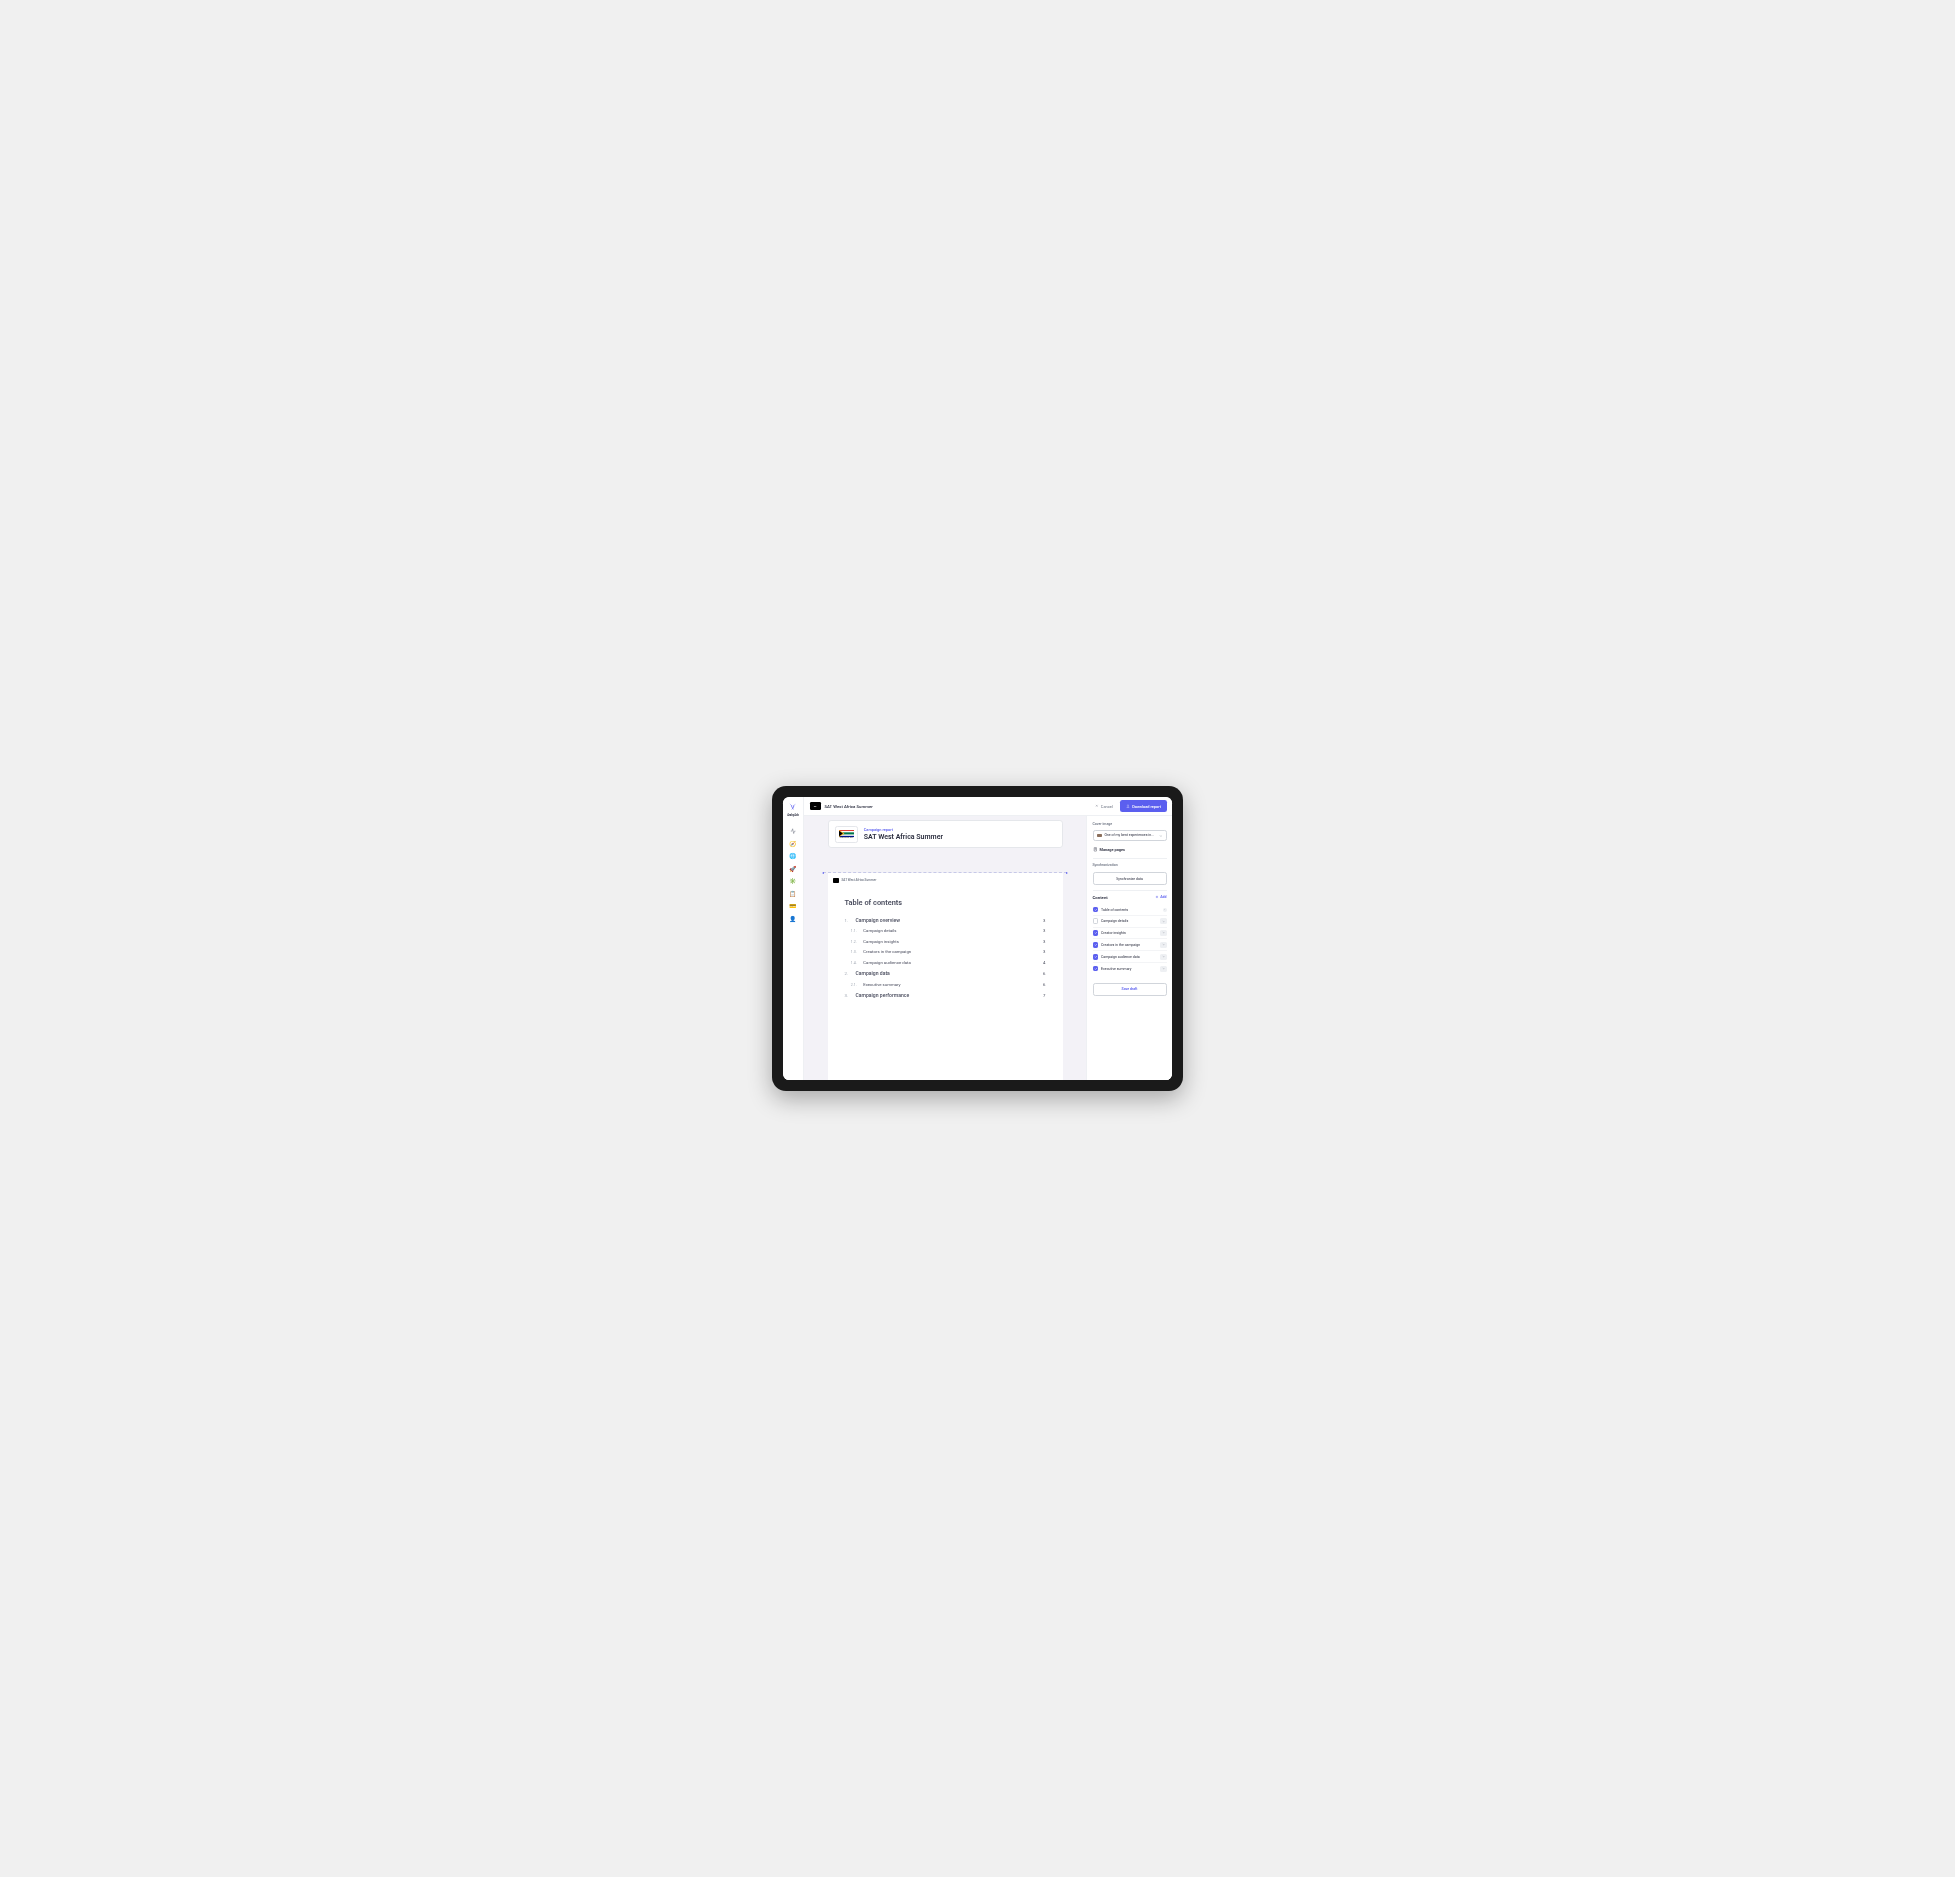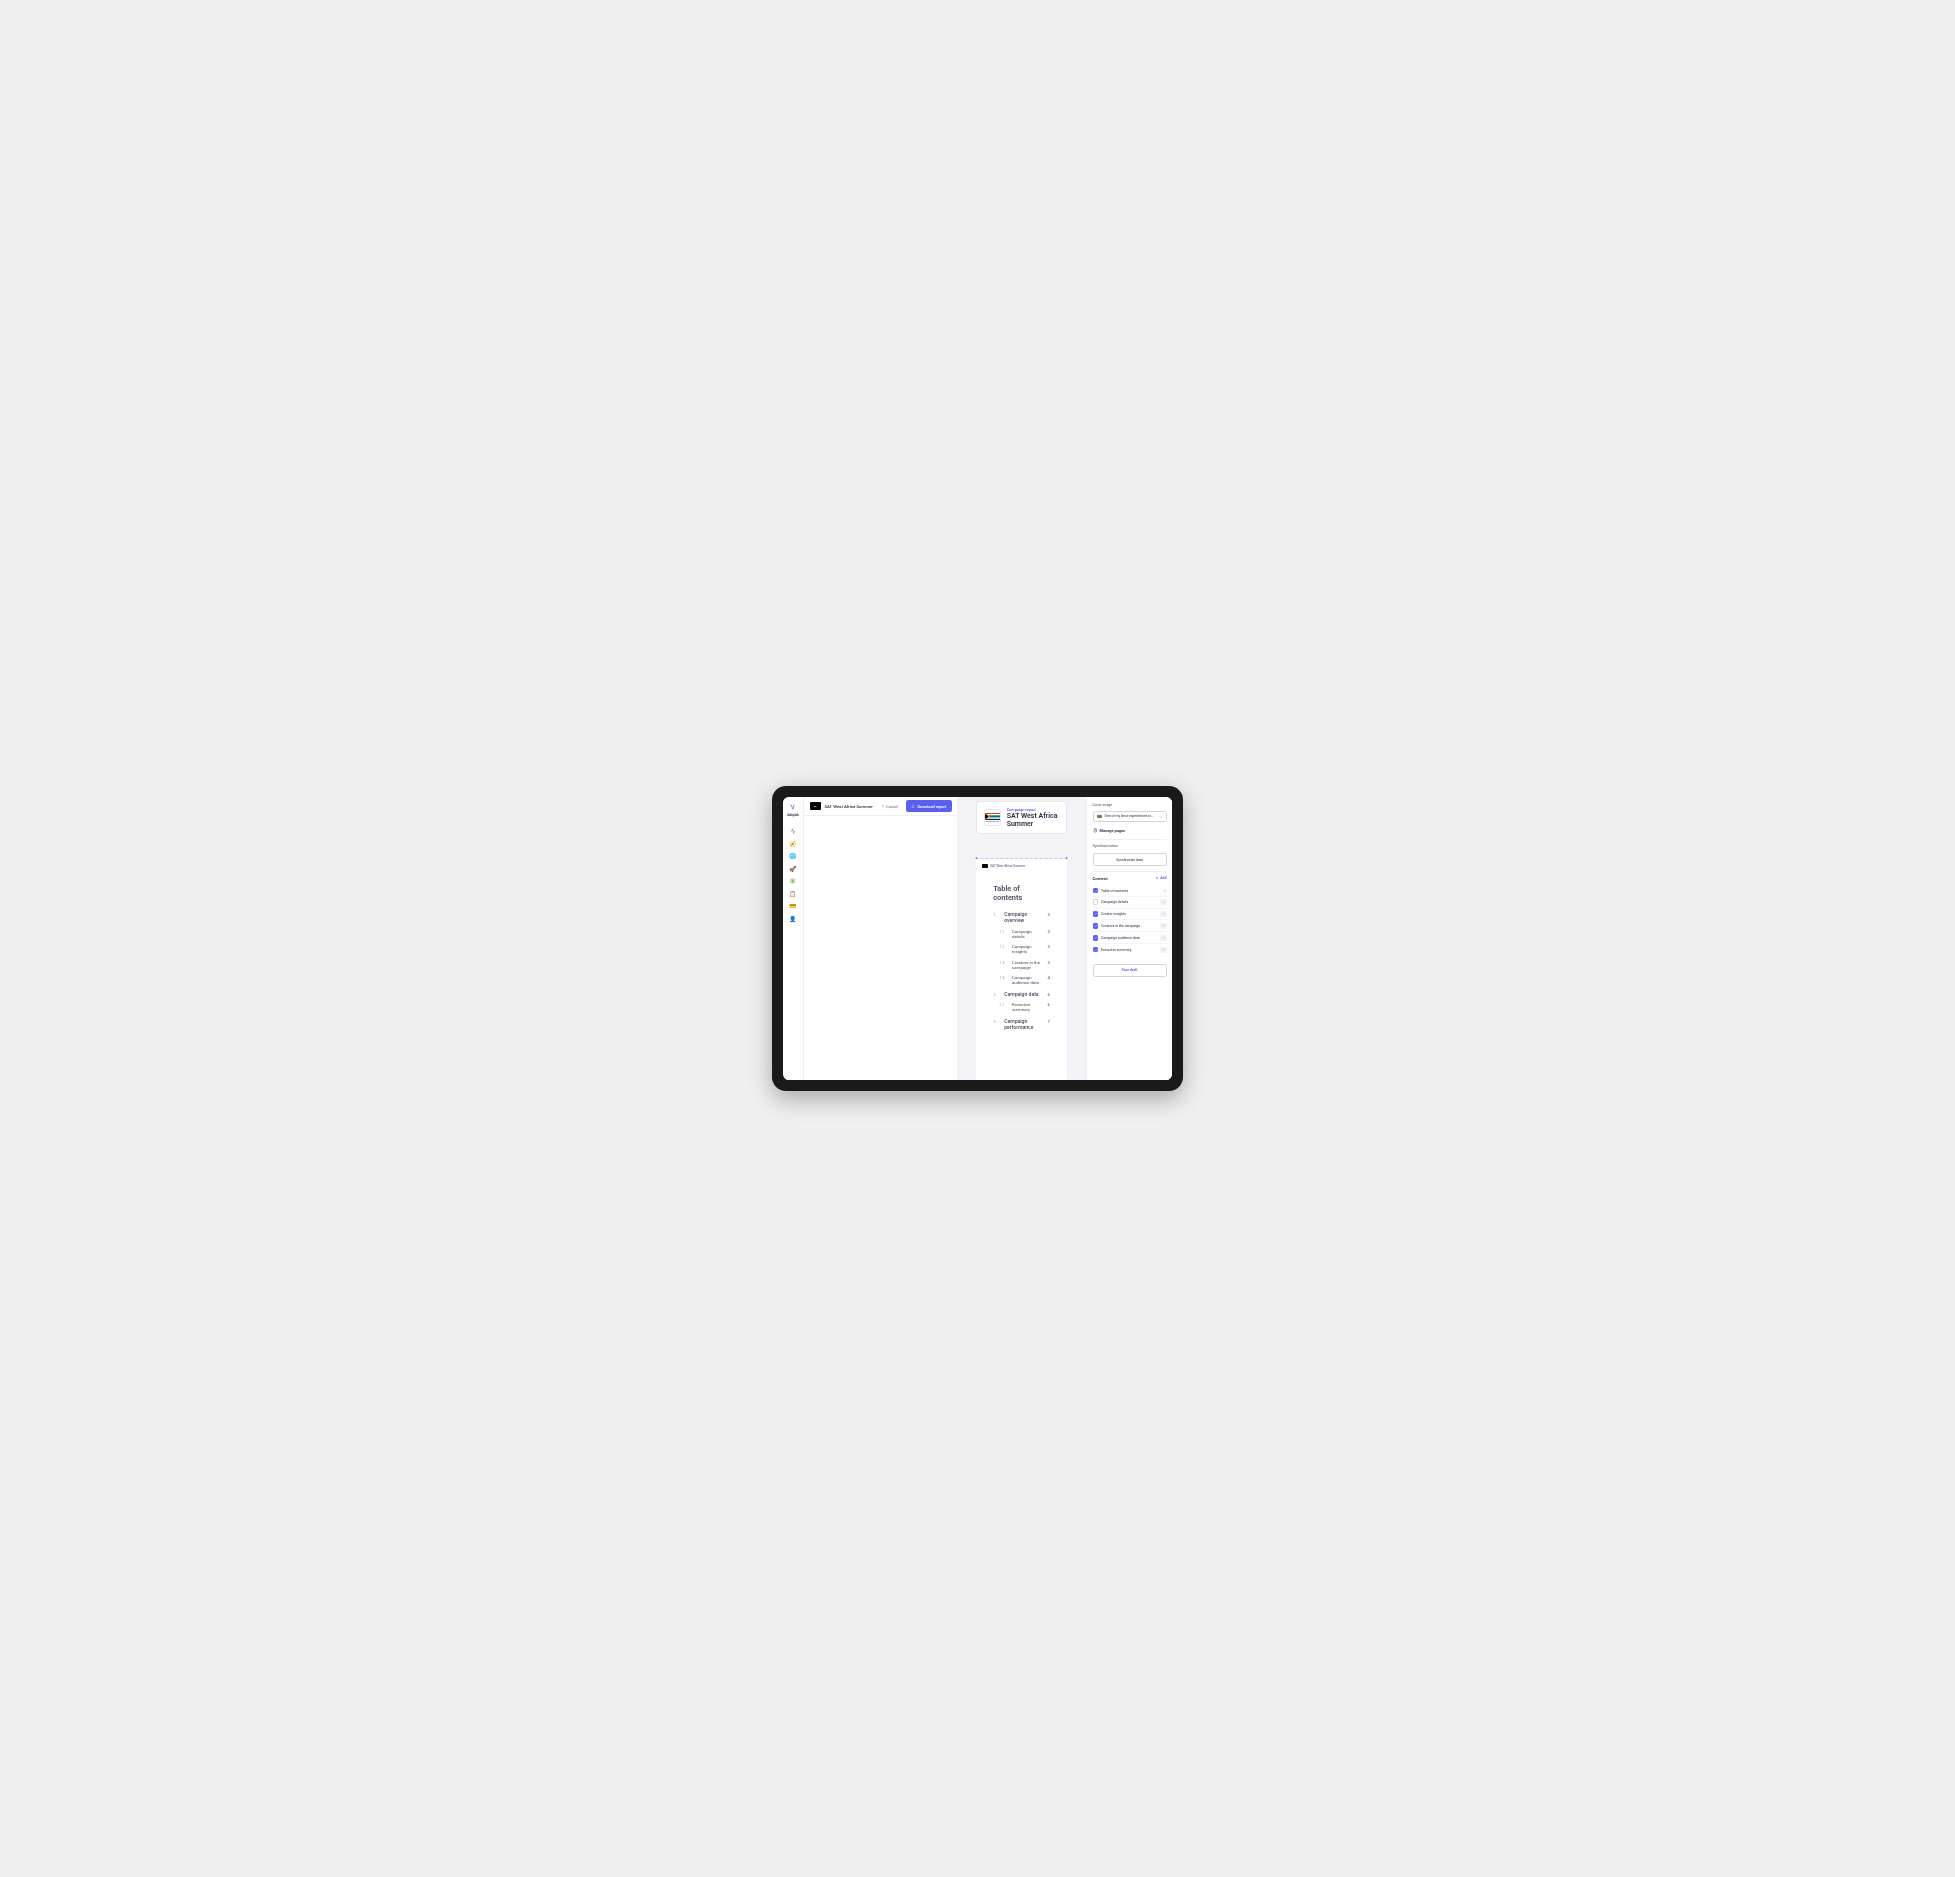--- a/index.html
+++ b/index.html
@@ -34,21 +34,21 @@
   gap: 7px;
 }
 .logo { display: flex; flex-direction: column; align-items: center; gap: 1.6px; }
 .logo-icon { width: 9.4px; height: 9.4px; }
 .logo-text { font-size: 2.7px; color: #2a2d3e; font-weight: 600; }
 .nav-icons { display: flex; flex-direction: column; gap: 5.5px; margin-top: 3.9px; }
 .nav-icon { width: 7px; height: 7px; display: flex; align-items: center; justify-content: center; color: #6b7280; cursor: pointer; }
 .nav-icon.emoji { font-size: 5.9px; }
 
 
-.main-area { flex: 1; display: flex; flex-direction: row; background: #fff; }
+.main-area { flex: 1; display: flex; flex-direction: column; background: #fff; }
 
 
 .header-bar {
   height: 19px;
   border-bottom: 0.4px solid #eef0f3;
   display: flex;
   align-items: center;
   padding: 0 5.5px;
   gap: 3.9px;
 }

